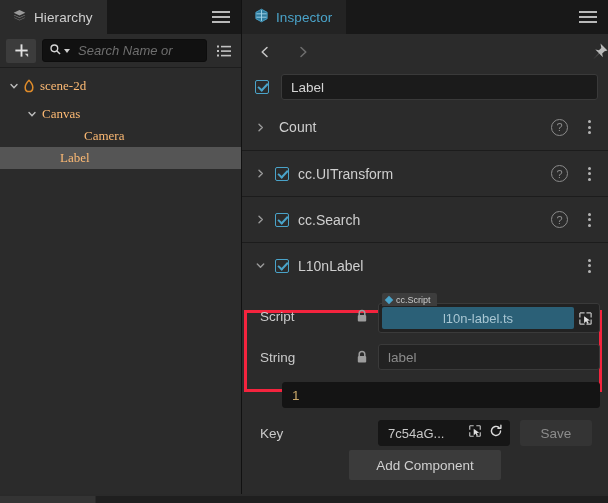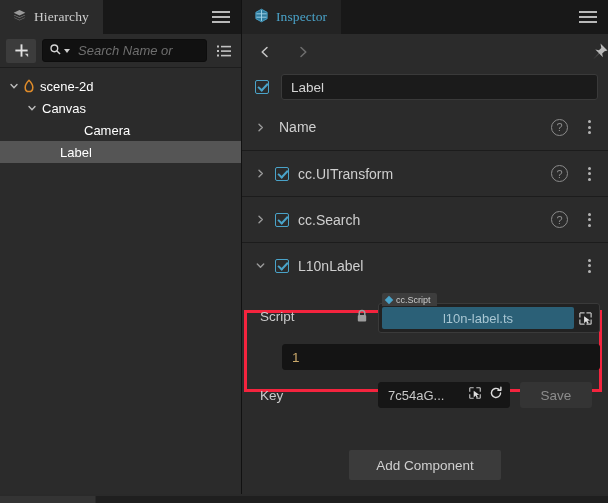--- a/index.html
+++ b/index.html
@@ -33,21 +33,20 @@
   }
   .tab {
     display: flex;
     align-items: center;
     gap: 7px;
     padding: 0 14px 0 12px;
     background: #2b2b2b;
     font-size: 13.5px;
     height: 34px;
     box-sizing: border-box;
-    font-family: Liberation Serif, serif;
   }
   .tab-title { letter-spacing: .1px; }
   .tabbar-rest { flex: 1; background: #181818; }
   .hamburger {
     position: absolute;
     right: 8px; top: 0; height: 34px;
     width: 24px;
     display: flex; flex-direction: column; justify-content: center; gap: 3px;
     align-items: center;
   }
@@ -108,21 +107,21 @@
     align-items: center;
     padding-right: 4px;
     box-sizing: border-box;
   }
   .tree-row.selected { background: #555555; }
   .tw {
     width: 16px; min-width: 16px;
     display: flex; align-items: center; justify-content: center;
     color: #bdbdbd;
   }
-  .tree-label { margin-left: 2px; color: #ffffff; }
+  .tree-label { margin-left: 2px; color: #fdba74; font-family: Liberation Serif, serif; }
   .flame { margin: 0 3px 0 1px; display: flex; align-items: center; }
 
   
   #inspector { left: 242px; right: 0; background: #2b2b2b; }
   #inspector .tab { background: #232323; }
   #inspector .tab .tab-title { color: #4aa3c9; }
 
   .i-navbar {
     height: 36px;
     display: flex;
@@ -391,21 +390,21 @@
             </svg>
         </span>
         <span class="flame">
           <svg width="12" height="14" viewBox="0 0 12 14">
             <path d="M6 1.2 C6 1.2 2.2 5 2.2 8.4 C2.2 11 3.9 12.6 6 12.6 C8.1 12.6 9.8 11 9.8 8.4 C9.8 5 6 1.2 6 1.2 Z" fill="none" stroke="#e08c2a" stroke-width="1.5" stroke-linejoin="round"></path>
           </svg>
         </span>
         <span class="tree-label">scene-2d</span>
       </div>
 
-      <div class="tree-row" style="padding-left:24px;">
+      <div class="tree-row" style="padding-left:24px;margin-top:6px;">
         <span class="tw">
           <svg width="10" height="10" viewBox="0 0 10 10">
               <path d="M2 3.6 L5 6.8 L8 3.6" fill="none" stroke="#bdbdbd" stroke-width="1.4" stroke-linecap="round"></path>
             </svg>
         </span>
         <span class="tree-label">Canvas</span>
       </div>
 
       <div class="tree-row" style="padding-left:82px;align-items:center;">
         <span class="tree-label">Camera</span>
@@ -468,21 +467,21 @@
     </div>
 
     <div style="position:relative;">
 
       <div class="comp first">
         <span class="arrow">
           <svg width="11" height="11" viewBox="0 0 11 11">
               <path d="M4 2.3 L7.3 5.5 L4 8.7" fill="none" stroke="#9a9a9a" stroke-width="1.4" stroke-linecap="round" stroke-linejoin="round"></path>
             </svg>
         </span>
-        <span class="comp-name" style="margin-left:4px;">Name</span>
+        <span class="comp-name" style="margin-left:4px;">Count</span>
         <span class="spacer"></span>
         <span class="help">?</span>
         <span class="kebab">
             <i></i>
             <i></i>
             <i></i>
           </span>
       </div>
 
       <div class="comp">
@@ -556,20 +555,32 @@
           <span class="script-val">l10n-label.ts</span>
           <span class="picker-btn">
             <svg width="15" height="15" viewBox="0 0 16 16">
               <path d="M2 2 L7 2 M2 2 L2 7 M14 2 L9 2 M14 2 L14 7 M2 14 L7 14 M2 14 L2 9 M14 14 L14 9 M14 14 L9 14" fill="none" stroke="#c2c2c2" stroke-width="1.3"></path>
               <path d="M6.5 5.5 L6.5 13 L8.6 10.9 L10 13.6 L11.4 12.9 L10 10.3 L12.8 10.1 Z" fill="#e0e0e0"></path>
             </svg>
           </span>
         </span>
       </div>
 
+      <div class="prow">
+        <span class="plabel">String</span>
+        <span class="lock">
+          <svg width="12" height="14" viewBox="0 0 12 14">
+            <path d="M3.2 6 L3.2 4.2 A2.8 2.8 0 0 1 8.8 4.2 L8.8 6" fill="none" stroke="#9d9d9d" stroke-width="1.5"></path>
+            <rect x="1.8" y="6" width="8.4" height="6.6" rx="1" fill="#9d9d9d"></rect>
+          </svg>
+        </span>
+        <span class="fld">
+          <span>label</span>
+        </span>
+      </div>
 
       <div class="prow">
         <span class="lock"></span>
         <span class="fld dark">
           <span>1</span>
         </span>
       </div>
 
       <div class="prow">
         <span class="plabel">Key</span>

